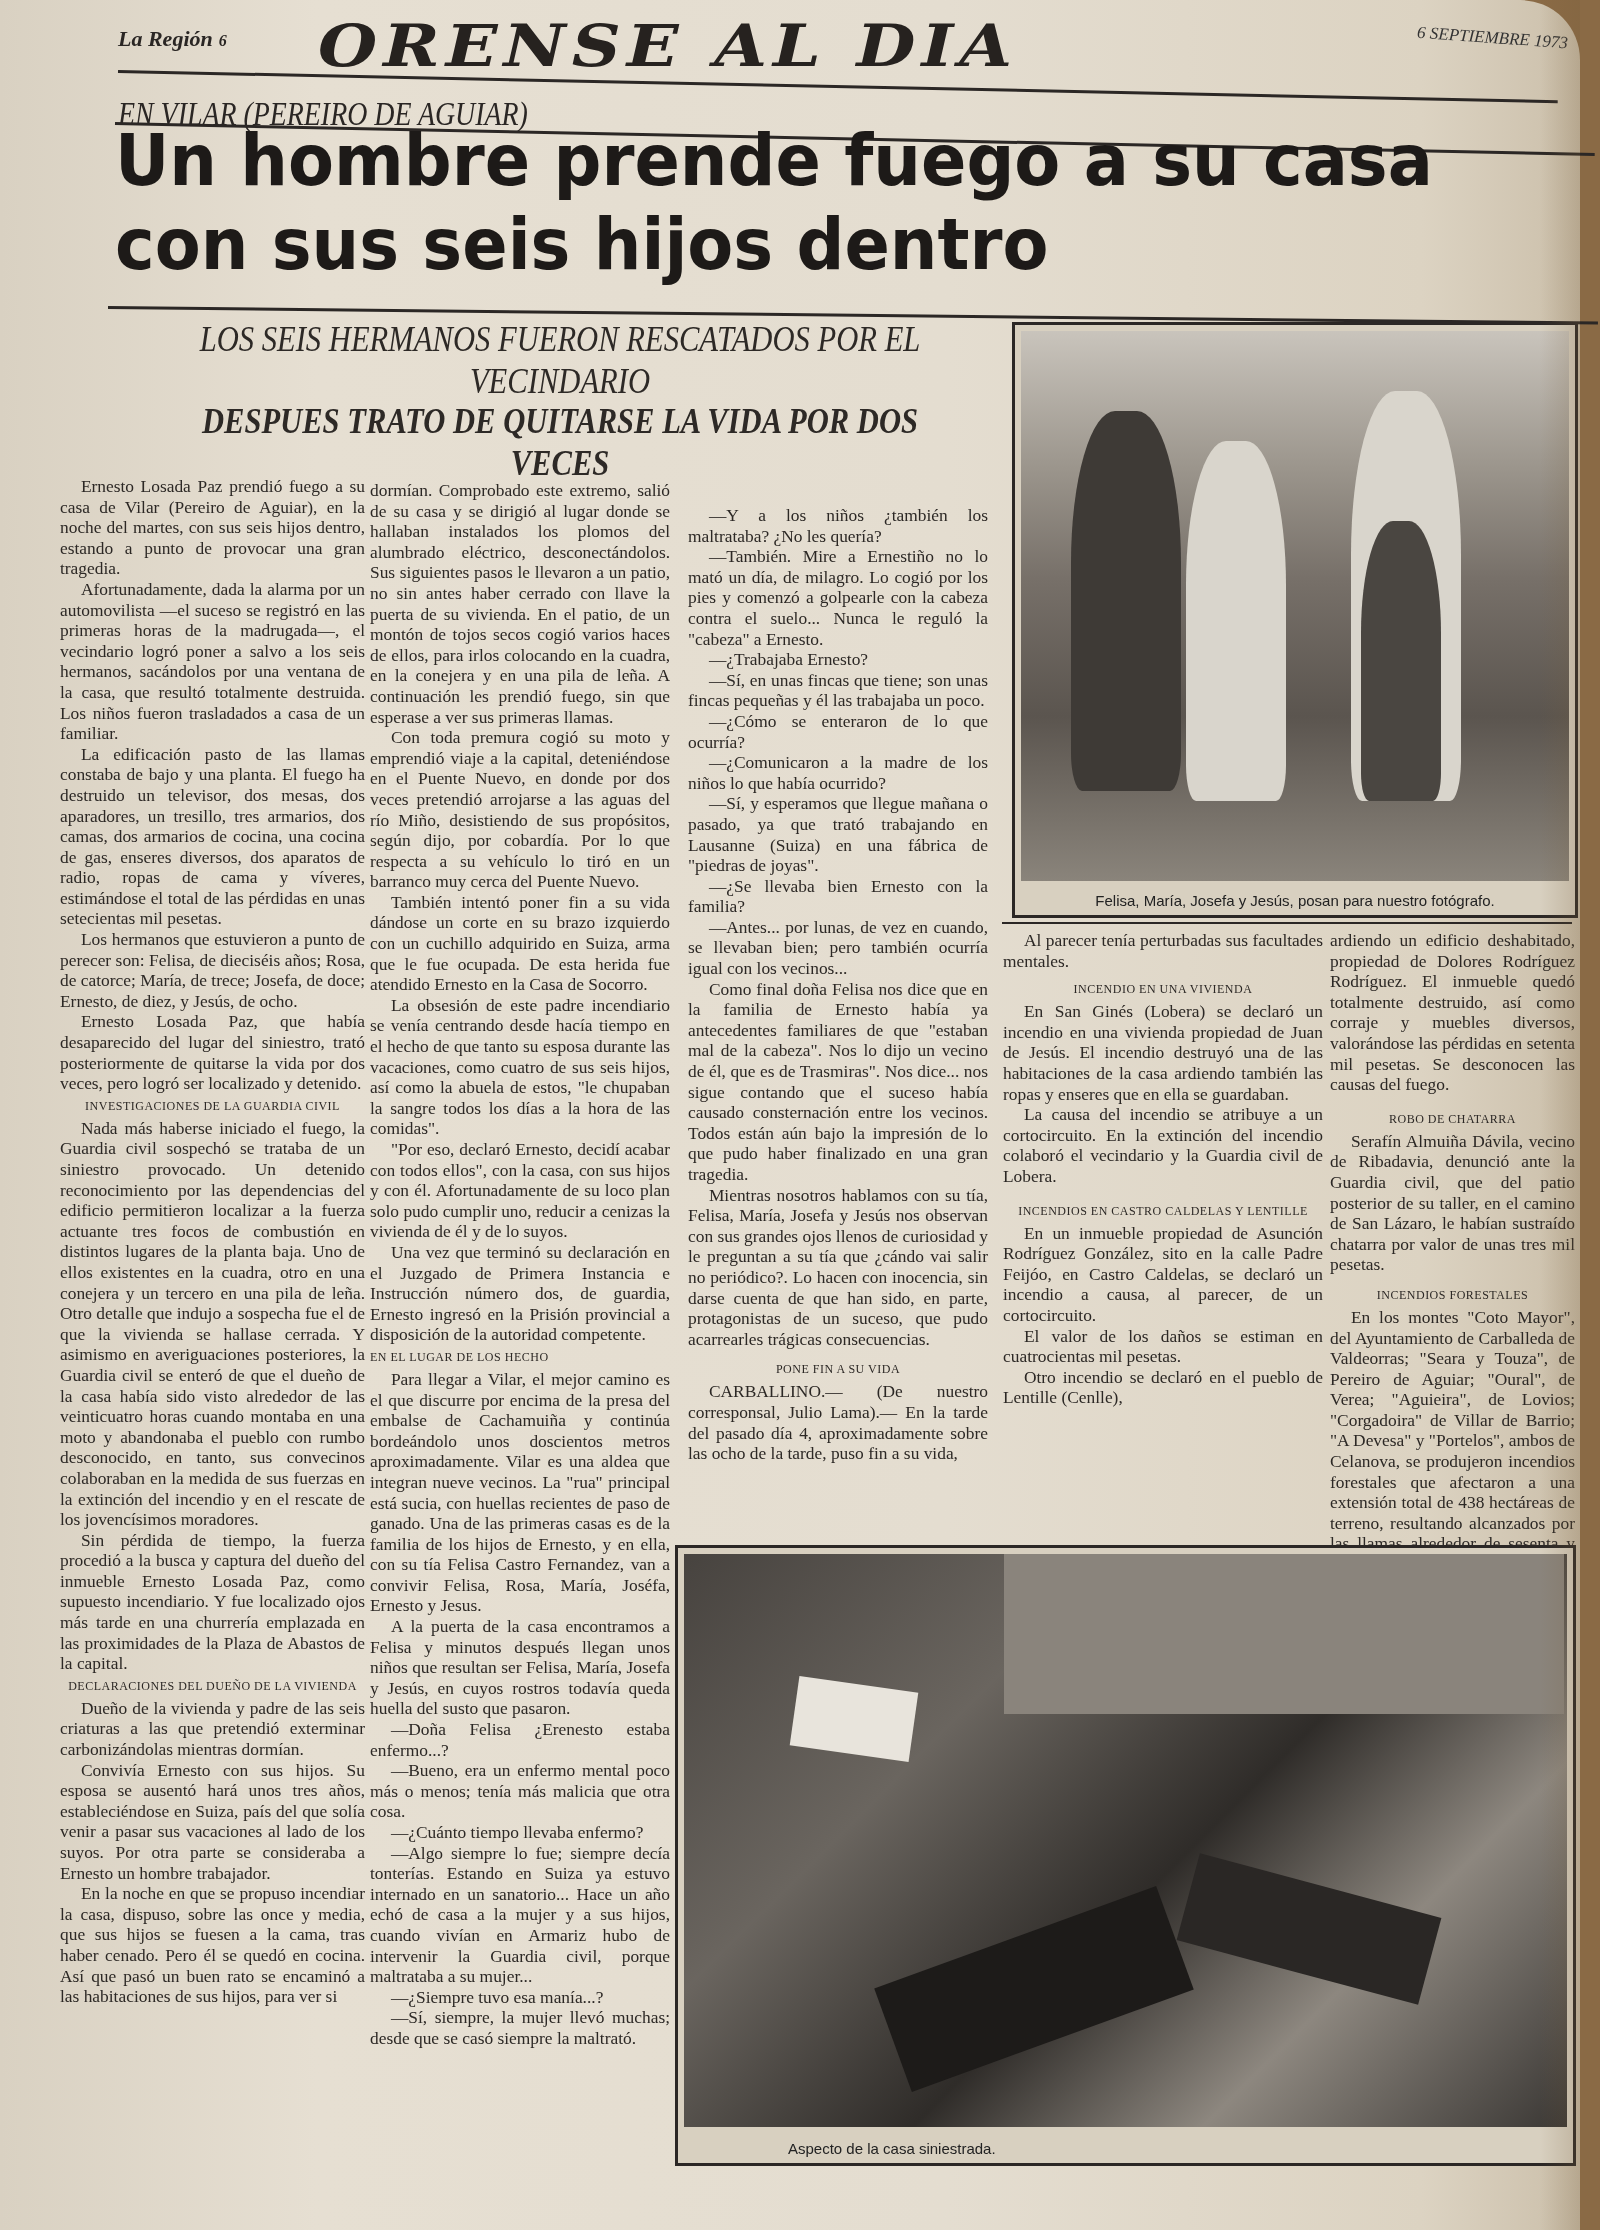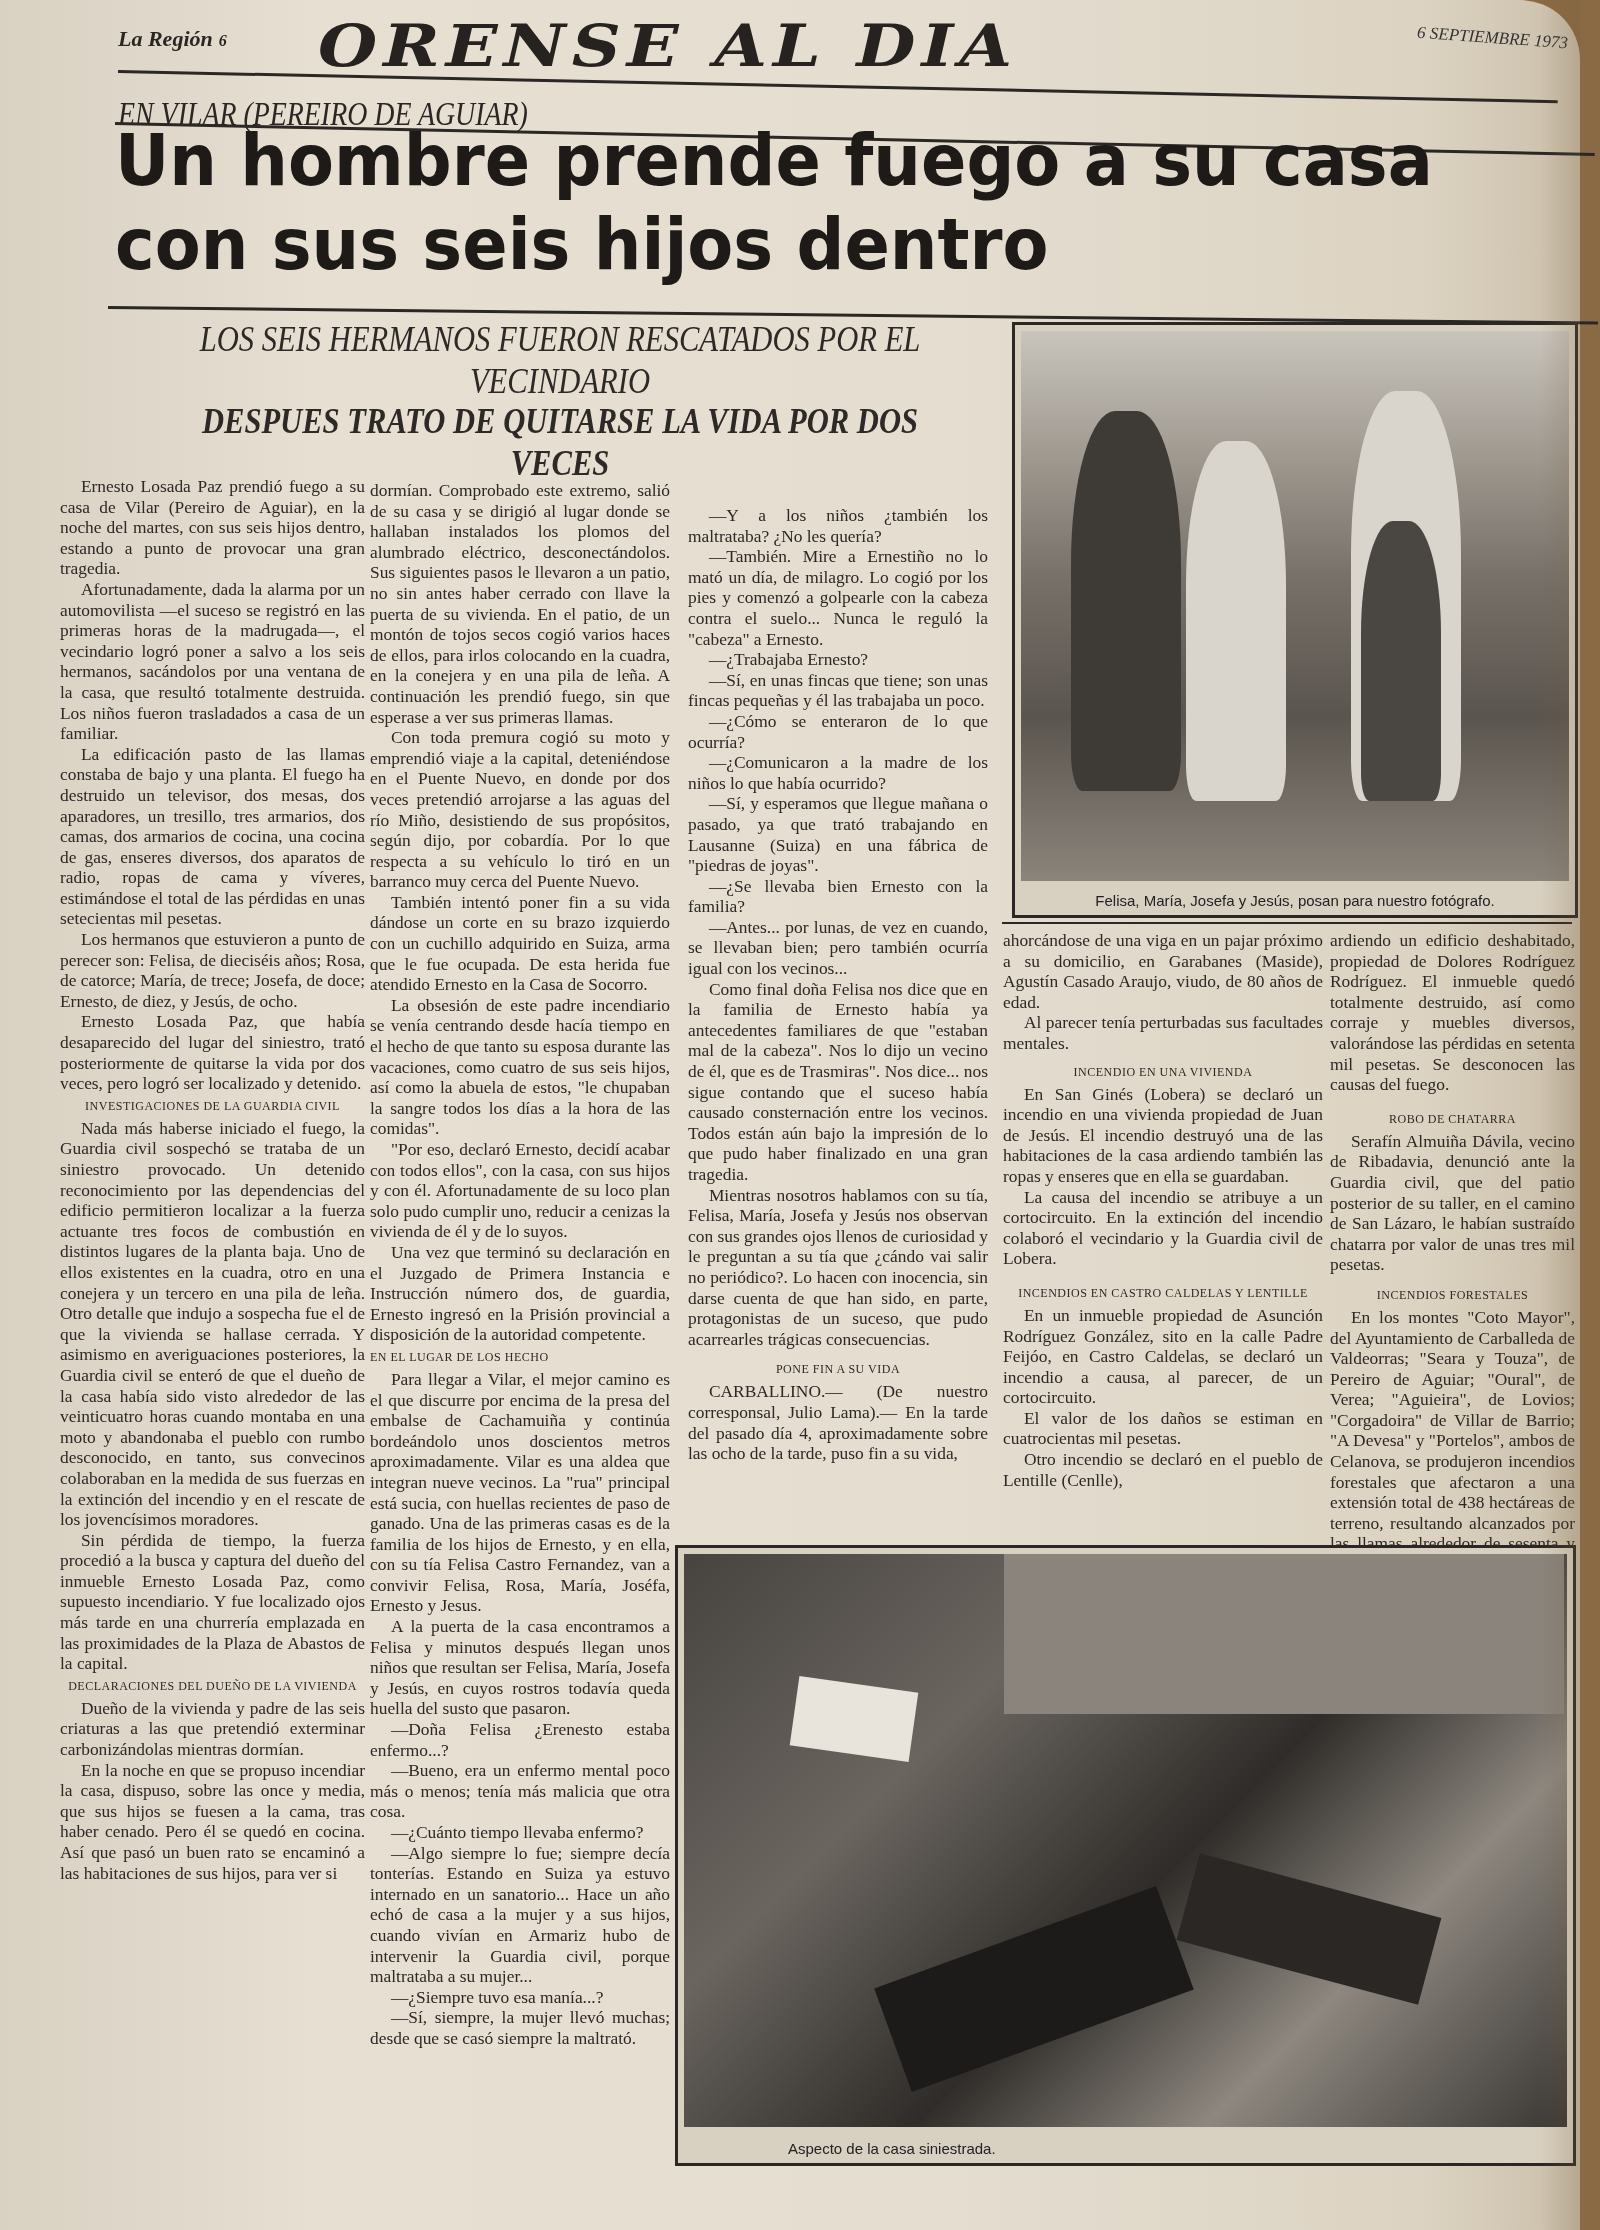--- a/index.html
+++ b/index.html
@@ -57,20 +57,21 @@
     <p>Ernesto Losada Paz prendió fuego a su casa de Vilar (Pereiro de Aguiar), en la noche del martes, con sus seis hijos dentro, estando a punto de provocar una gran tragedia.</p>
     <p>Afortunadamente, dada la alarma por un automovilista —el suceso se registró en las primeras horas de la madrugada—, el vecindario logró poner a salvo a los seis hermanos, sacándolos por una ventana de la casa, que resultó totalmente destruida. Los niños fueron trasladados a casa de un familiar.</p>
     <p>La edificación pasto de las llamas constaba de bajo y una planta. El fuego ha destruido un televisor, dos mesas, dos aparadores, un tresillo, tres armarios, dos camas, dos armarios de cocina, una cocina de gas, enseres diversos, dos aparatos de radio, ropas de cama y víveres, estimándose el total de las pérdidas en unas setecientas mil pesetas.</p>
     <p>Los hermanos que estuvieron a punto de perecer son: Felisa, de dieciséis años; Rosa, de catorce; María, de trece; Josefa, de doce; Ernesto, de diez, y Jesús, de ocho.</p>
     <p>Ernesto Losada Paz, que había desaparecido del lugar del siniestro, trató posteriormente de quitarse la vida por dos veces, pero logró ser localizado y detenido.</p>
     <h4>INVESTIGACIONES DE LA GUARDIA CIVIL</h4>
     <p>Nada más haberse iniciado el fuego, la Guardia civil sospechó se trataba de un siniestro provocado. Un detenido reconocimiento por las dependencias del edificio permitieron localizar a la fuerza actuante tres focos de combustión en distintos lugares de la planta baja. Uno de ellos existentes en la cuadra, otro en una conejera y un tercero en una pila de leña. Otro detalle que indujo a sospecha fue el de que la vivienda se hallase cerrada. Y asimismo en averiguaciones posteriores, la Guardia civil se enteró de que el dueño de la casa había sido visto alrededor de las veinticuatro horas cuando montaba en una moto y abandonaba el pueblo con rumbo desconocido, en tanto, sus convecinos colaboraban en la medida de sus fuerzas en la extinción del incendio y en el rescate de los jovencísimos moradores.</p>
     <p>Sin pérdida de tiempo, la fuerza procedió a la busca y captura del dueño del inmueble Ernesto Losada Paz, como supuesto incendiario. Y fue localizado ojos más tarde en una churrería emplazada en las proximidades de la Plaza de Abastos de la capital.</p>
     <h4>DECLARACIONES DEL DUEÑO DE LA VIVIENDA</h4>
     <p>Dueño de la vivienda y padre de las seis criaturas a las que pretendió exterminar carbonizándolas mientras dormían.</p>
+    <p>Convivía Ernesto con sus hijos. Su esposa se ausentó hará unos tres años, estableciéndose en Suiza, país del que solía venir a pasar sus vacaciones al lado de los suyos. Por otra parte se consideraba a Ernesto un hombre trabajador.</p>
     <p>En la noche en que se propuso incendiar la casa, dispuso, sobre las once y media, que sus hijos se fuesen a la cama, tras haber cenado. Pero él se quedó en cocina. Así que pasó un buen rato se encaminó a las habitaciones de sus hijos, para ver si</p>
   </div>
 
   <div class="col" style="left:370px;top:480px;width:300px;">
     <p style="text-indent:0">dormían. Comprobado este extremo, salió de su casa y se dirigió al lugar donde se hallaban instalados los plomos del alumbrado eléctrico, desconectándolos. Sus siguientes pasos le llevaron a un patio, no sin antes haber cerrado con llave la puerta de su vivienda. En el patio, de un montón de tojos secos cogió varios haces de ellos, para irlos colocando en la cuadra, en la conejera y en una pila de leña. A continuación les prendió fuego, sin que esperase a ver sus primeras llamas.</p>
     <p>Con toda premura cogió su moto y emprendió viaje a la capital, deteniéndose en el Puente Nuevo, en donde por dos veces pretendió arrojarse a las aguas del río Miño, desistiendo de sus propósitos, según dijo, por cobardía. Por lo que respecta a su vehículo lo tiró en un barranco muy cerca del Puente Nuevo.</p>
     <p>También intentó poner fin a su vida dándose un corte en su brazo izquierdo con un cuchillo adquirido en Suiza, arma que le fue ocupada. De esta herida fue atendido Ernesto en la Casa de Socorro.</p>
     <p>La obsesión de este padre incendiario se venía centrando desde hacía tiempo en el hecho de que tanto su esposa durante las vacaciones, como cuatro de sus seis hijos, así como la abuela de estos, "le chupaban la sangre todos los días a la hora de las comidas".</p>
     <p>"Por eso, declaró Ernesto, decidí acabar con todos ellos", con la casa, con sus hijos y con él. Afortunadamente de su loco plan solo pudo cumplir uno, reducir a cenizas la vivienda de él y de lo suyos.</p>
     <p>Una vez que terminó su declaración en el Juzgado de Primera Instancia e Instrucción número dos, de guardia, Ernesto ingresó en la Prisión provincial a disposición de la autoridad competente.</p>
@@ -105,21 +106,20 @@
     <div class="img">
       <div class="figure" style="left:50px;top:80px;width:110px;height:380px;"></div>
       <div class="figure fig-light" style="left:165px;top:110px;width:100px;height:360px;"></div>
       <div class="figure fig-light" style="left:330px;top:60px;width:110px;height:410px;"></div>
       <div class="figure" style="left:340px;top:190px;width:80px;height:280px;background:#4a4641;"></div>
     </div>
     <div class="cap">Felisa, María, Josefa y Jesús, posan para nuestro fotógrafo.</div>
   </div>
 
   <div class="col" style="left:1003px;top:930px;width:320px;">
-    <p style="text-indent:0">ahorcándose de una viga en un pajar próximo a su domicilio, en Garabanes (Maside), Agustín Casado Araujo, viudo, de 80 años de edad.</p>
     <p>Al parecer tenía perturbadas sus facultades mentales.</p>
     <h4 style="margin-top:8px;">INCENDIO EN UNA VIVIENDA</h4>
     <p>En San Ginés (Lobera) se declaró un incendio en una vivienda propiedad de Juan de Jesús. El incendio destruyó una de las habitaciones de la casa ardiendo también las ropas y enseres que en ella se guardaban.</p>
     <p>La causa del incendio se atribuye a un cortocircuito. En la extinción del incendio colaboró el vecindario y la Guardia civil de Lobera.</p>
     <h4 style="margin-top:14px;">INCENDIOS EN CASTRO CALDELAS Y LENTILLE</h4>
     <p>En un inmueble propiedad de Asunción Rodríguez González, sito en la calle Padre Feijóo, en Castro Caldelas, se declaró un incendio a causa, al parecer, de un cortocircuito.</p>
     <p>El valor de los daños se estiman en cuatrocientas mil pesetas.</p>
     <p>Otro incendio se declaró en el pueblo de Lentille (Cenlle),</p>
   </div>
 

